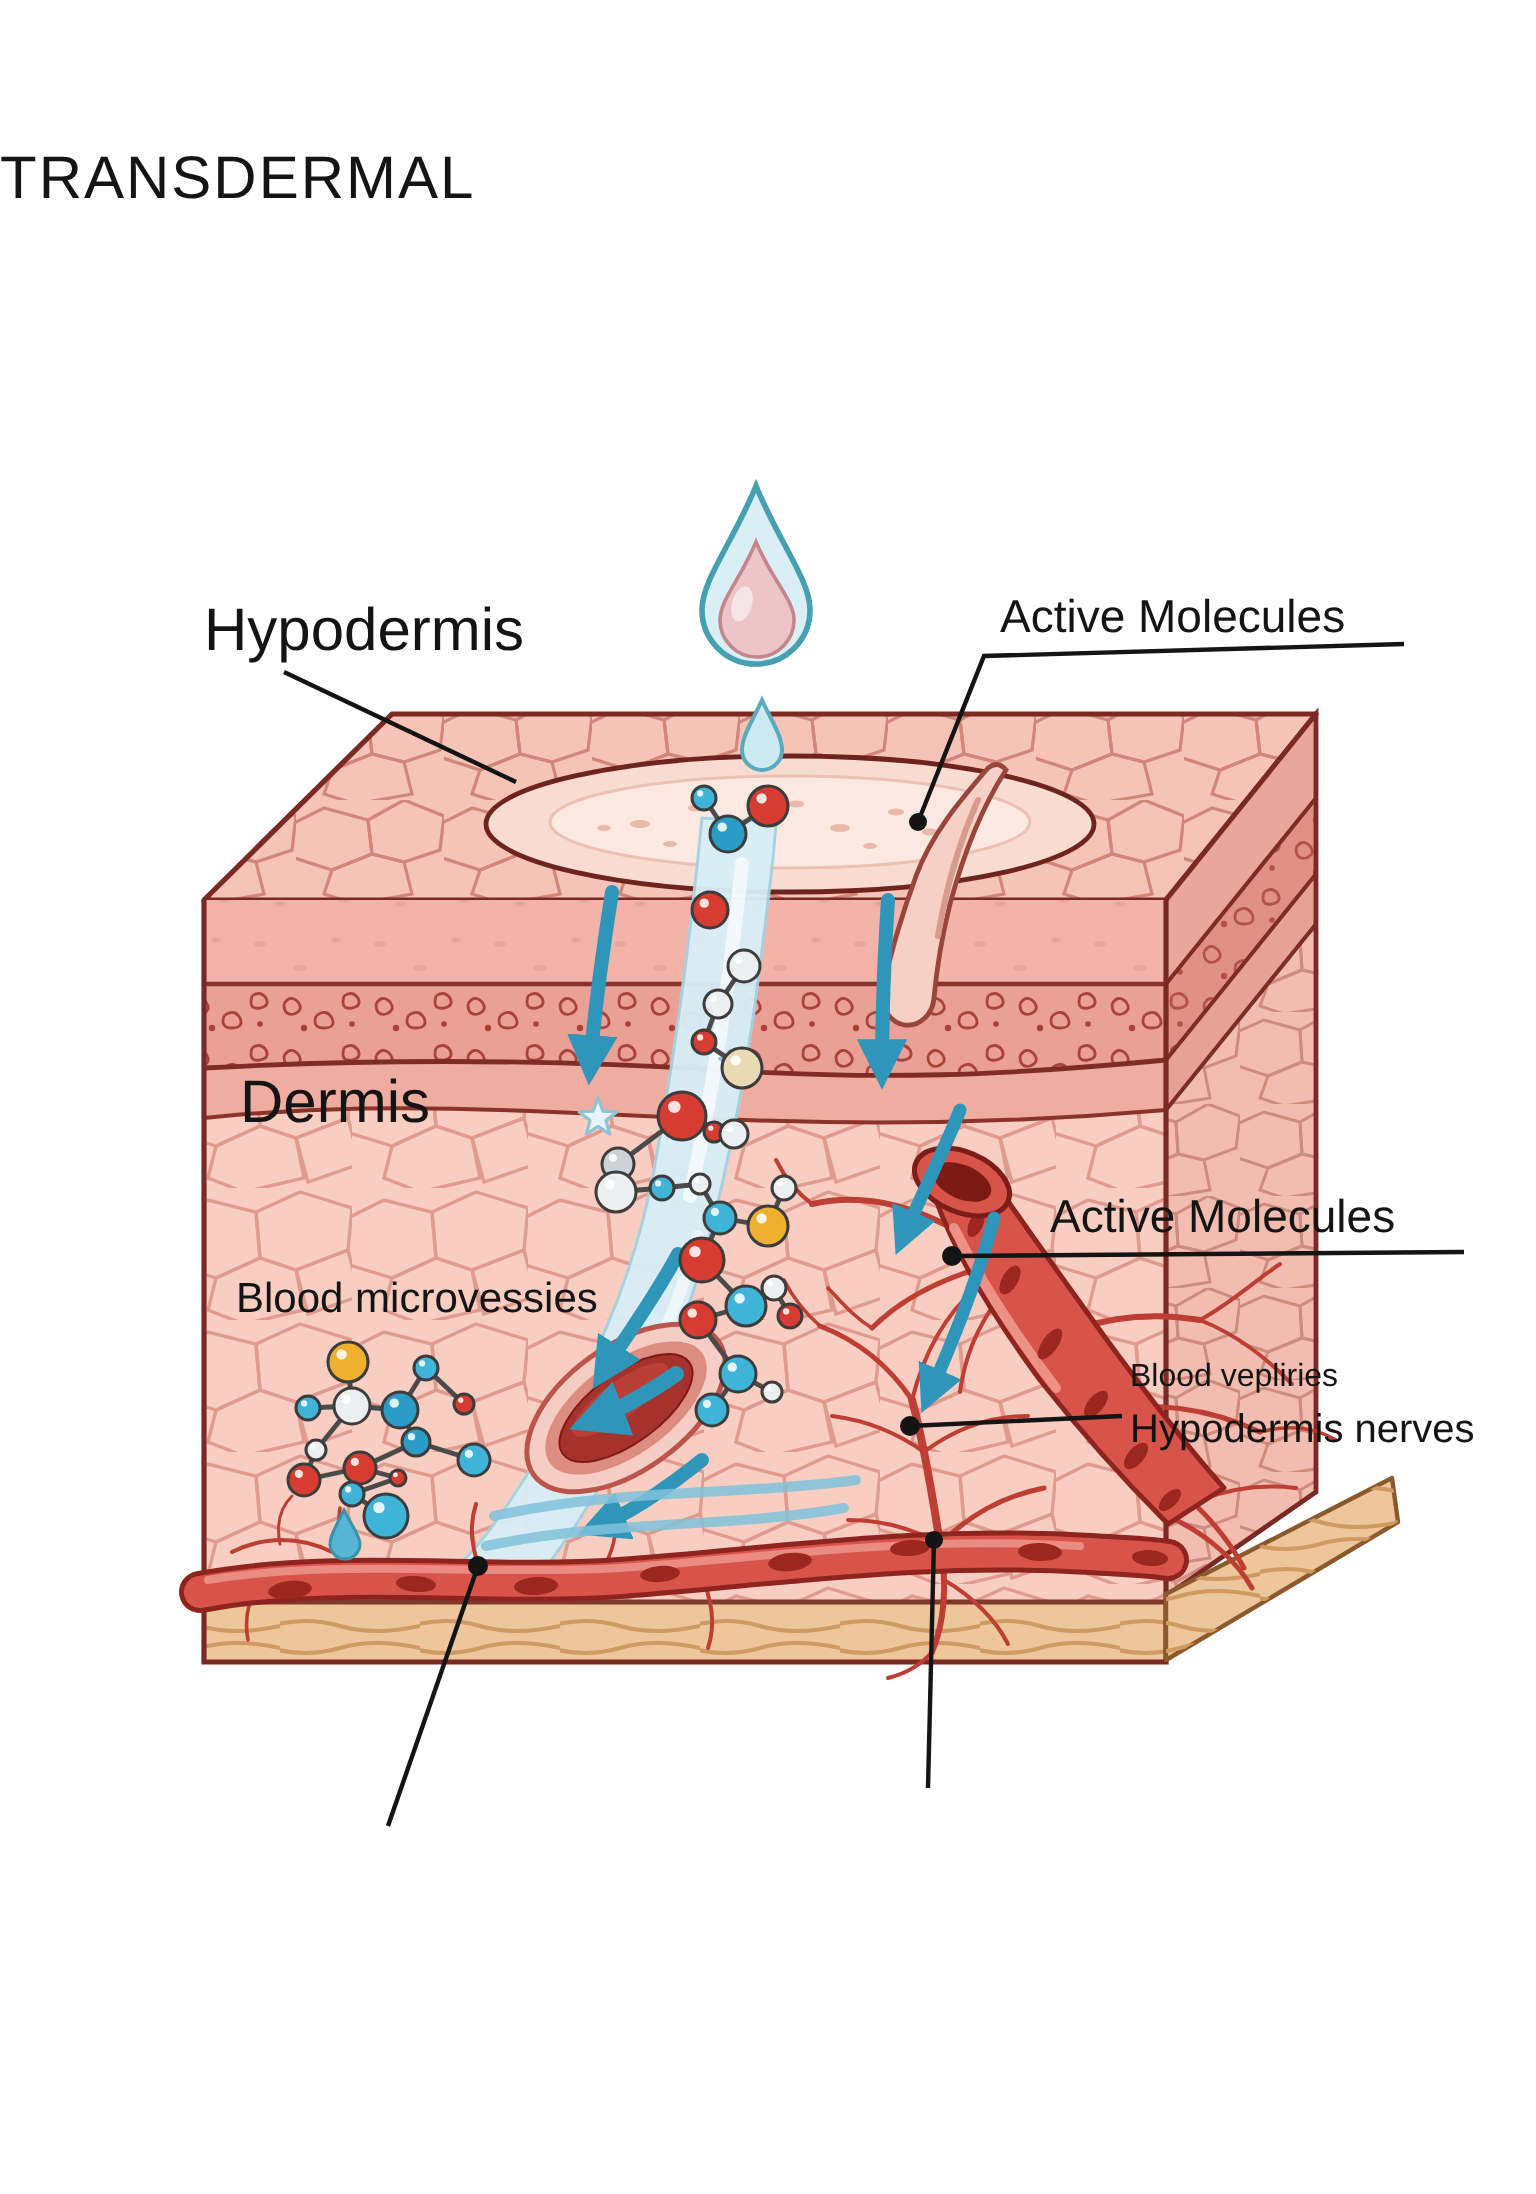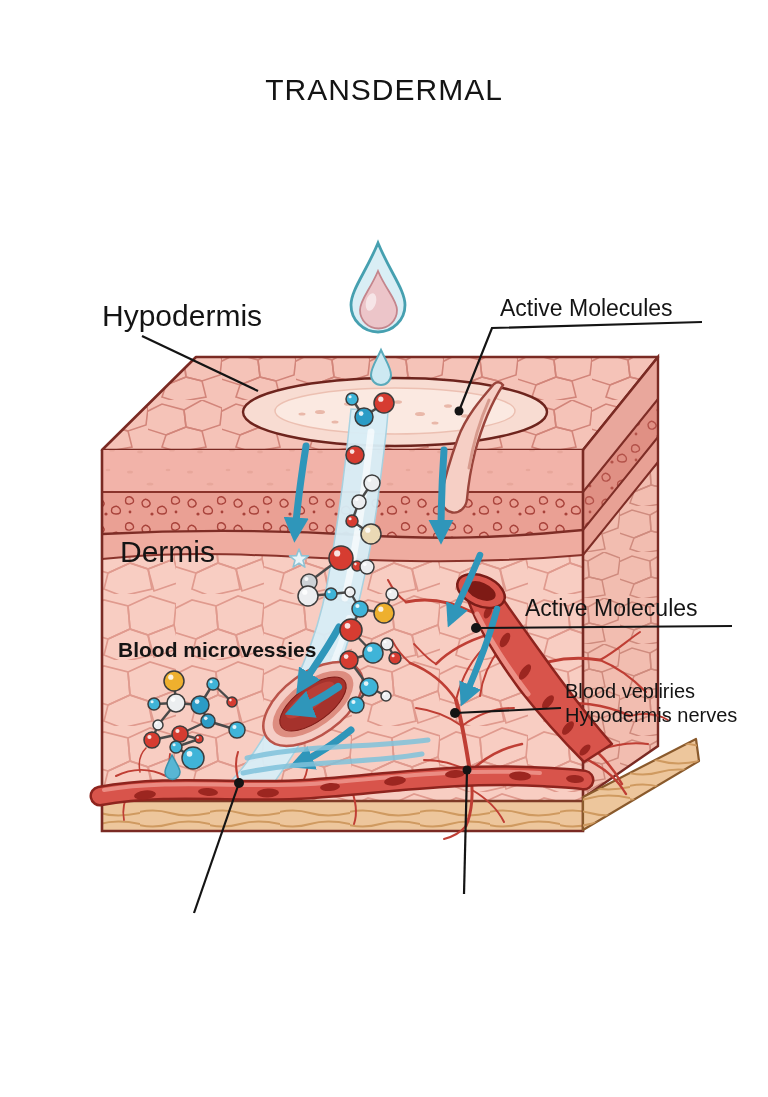--- a/index.html
+++ b/index.html
@@ -1,20 +1,20 @@
 <!DOCTYPE html>
 <html style="--ink: #141414; --background: #ffffff; --droplet_fill: #d9eef5; --droplet_stroke: #46a0b0; --droplet_inner: #ecc5c9; --arrow_teal: #2f96ba; --channel_blue: #d8eef7; --skin_top: #f5c3b8; --epidermis_band: #f2b3a9; --stratum_band: #eaa094; --dermis_fill: #f8cdc2; --fat_band: #edc69c; --vessel_red: #d8544b; --vessel_dark: #8e241e; --outline_dark: #7a2a23;"><head>
 <meta charset="utf-8">
 <style>
   html,body{margin:0;padding:0;background:#fff;}
   .page{position:relative;width:768px;height:1097px;background:#ffffff;
         font-family:"Liberation Sans",sans-serif;overflow:hidden;}
   .art{position:absolute;left:0;top:0;}
   .lbl{position:absolute;color:var(--ink,#141414);font-weight:500;line-height:1.06;white-space:nowrap;}
-  .title-wrap{position:absolute;left:0;top:72px;width:100%;text-align:center;color:var(--ink,#141414);
+  .title-wrap{position:absolute;left:0;top:72px;width:100%;text-align:left;color:var(--ink,#141414);
               font-size:30px;font-weight:500;letter-spacing:1px;line-height:35px;}
 </style>
 </head>
 <body>
 
 <div class="page">
 
   <svg class="art" width="768" height="1097" viewBox="0 0 768 1097">
     <defs>
       <marker id="ah" viewBox="0 0 10 10" refX="6.5" refY="5" markerWidth="3.6" markerHeight="3.6" orient="auto">
@@ -383,17 +383,17 @@
     </g>
   </svg>
 
   <div class="title-wrap">
     <div>TRANSDERMAL</div>
   </div>
 
   <div class="lbl" style="left:102px;top:300px;font-size:30px;">Hypodermis</div>
   <div class="lbl" style="left:500px;top:296px;font-size:23px;">Active Molecules</div>
   <div class="lbl" style="left:120px;top:536px;font-size:30px;">Dermis</div>
-  <div class="lbl" style="left:118px;top:639px;font-size:21px;font-weight:bold;">Blood microvessies</div>
+  <div class="lbl" style="left:118px;top:639px;font-size:21px;">Blood microvessies</div>
   <div class="lbl" style="left:525px;top:596px;font-size:23px;">Active Molecules</div>
-  <div class="lbl" style="left:565px;top:681px;font-size:20px;">Blood vepliries</div>
+  <div class="lbl" style="left:565px;top:681px;font-size:16px;">Blood vepliries</div>
   <div class="lbl" style="left:565px;top:705px;font-size:20px;">Hypodermis nerves</div>
 </div>
 
 </body></html>

